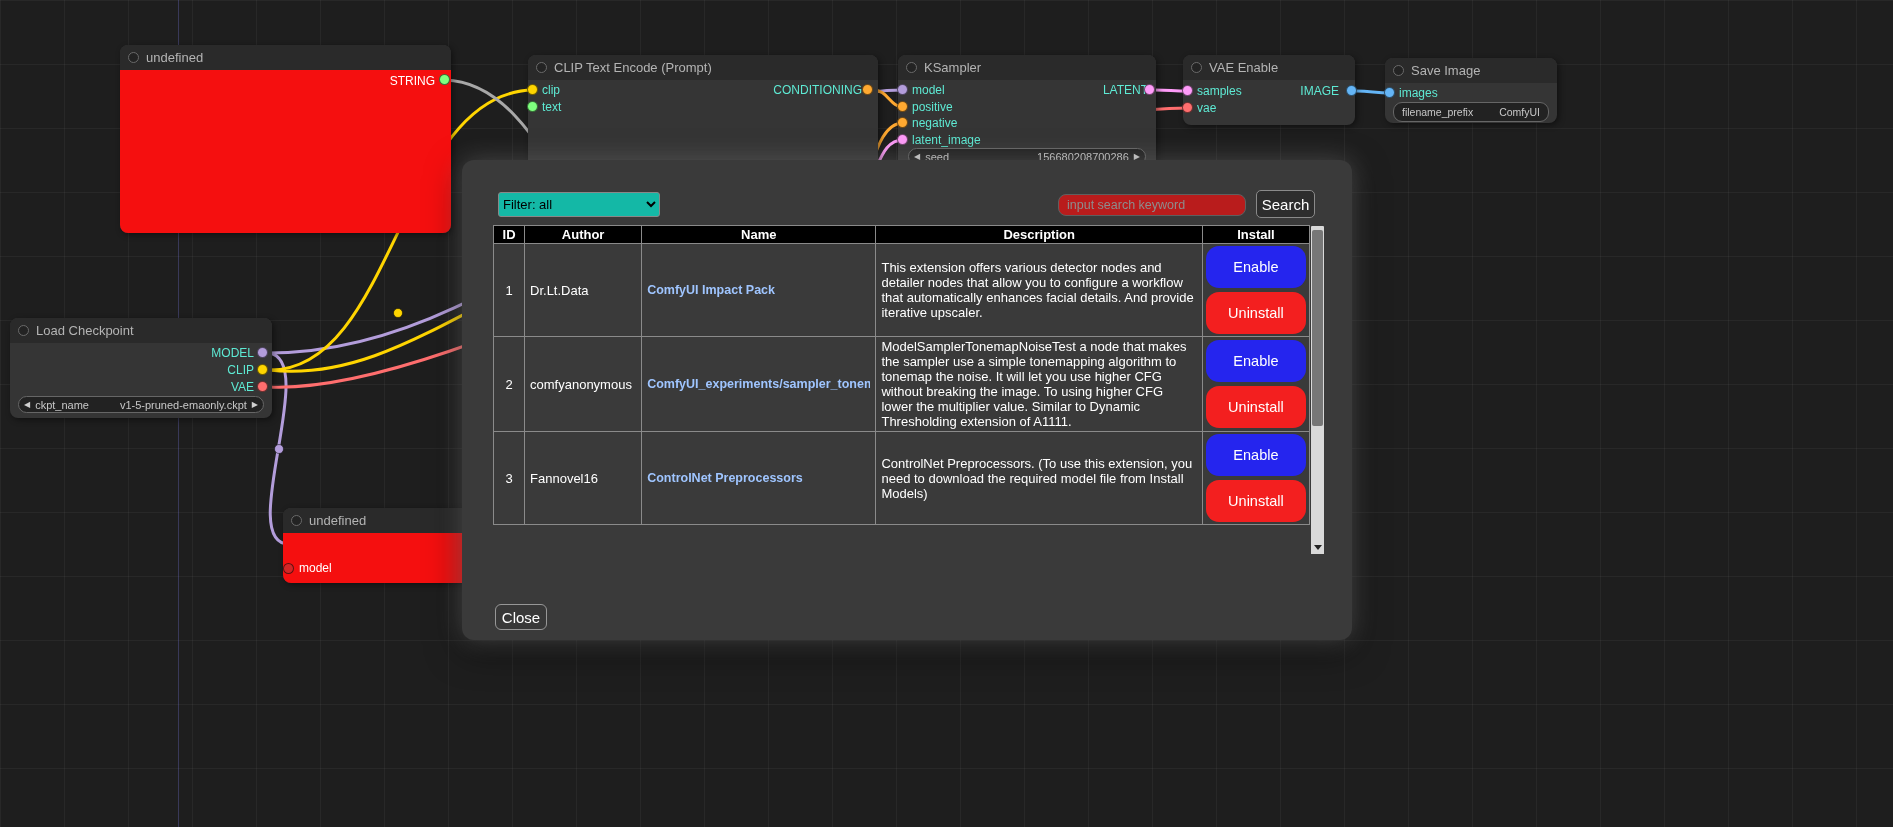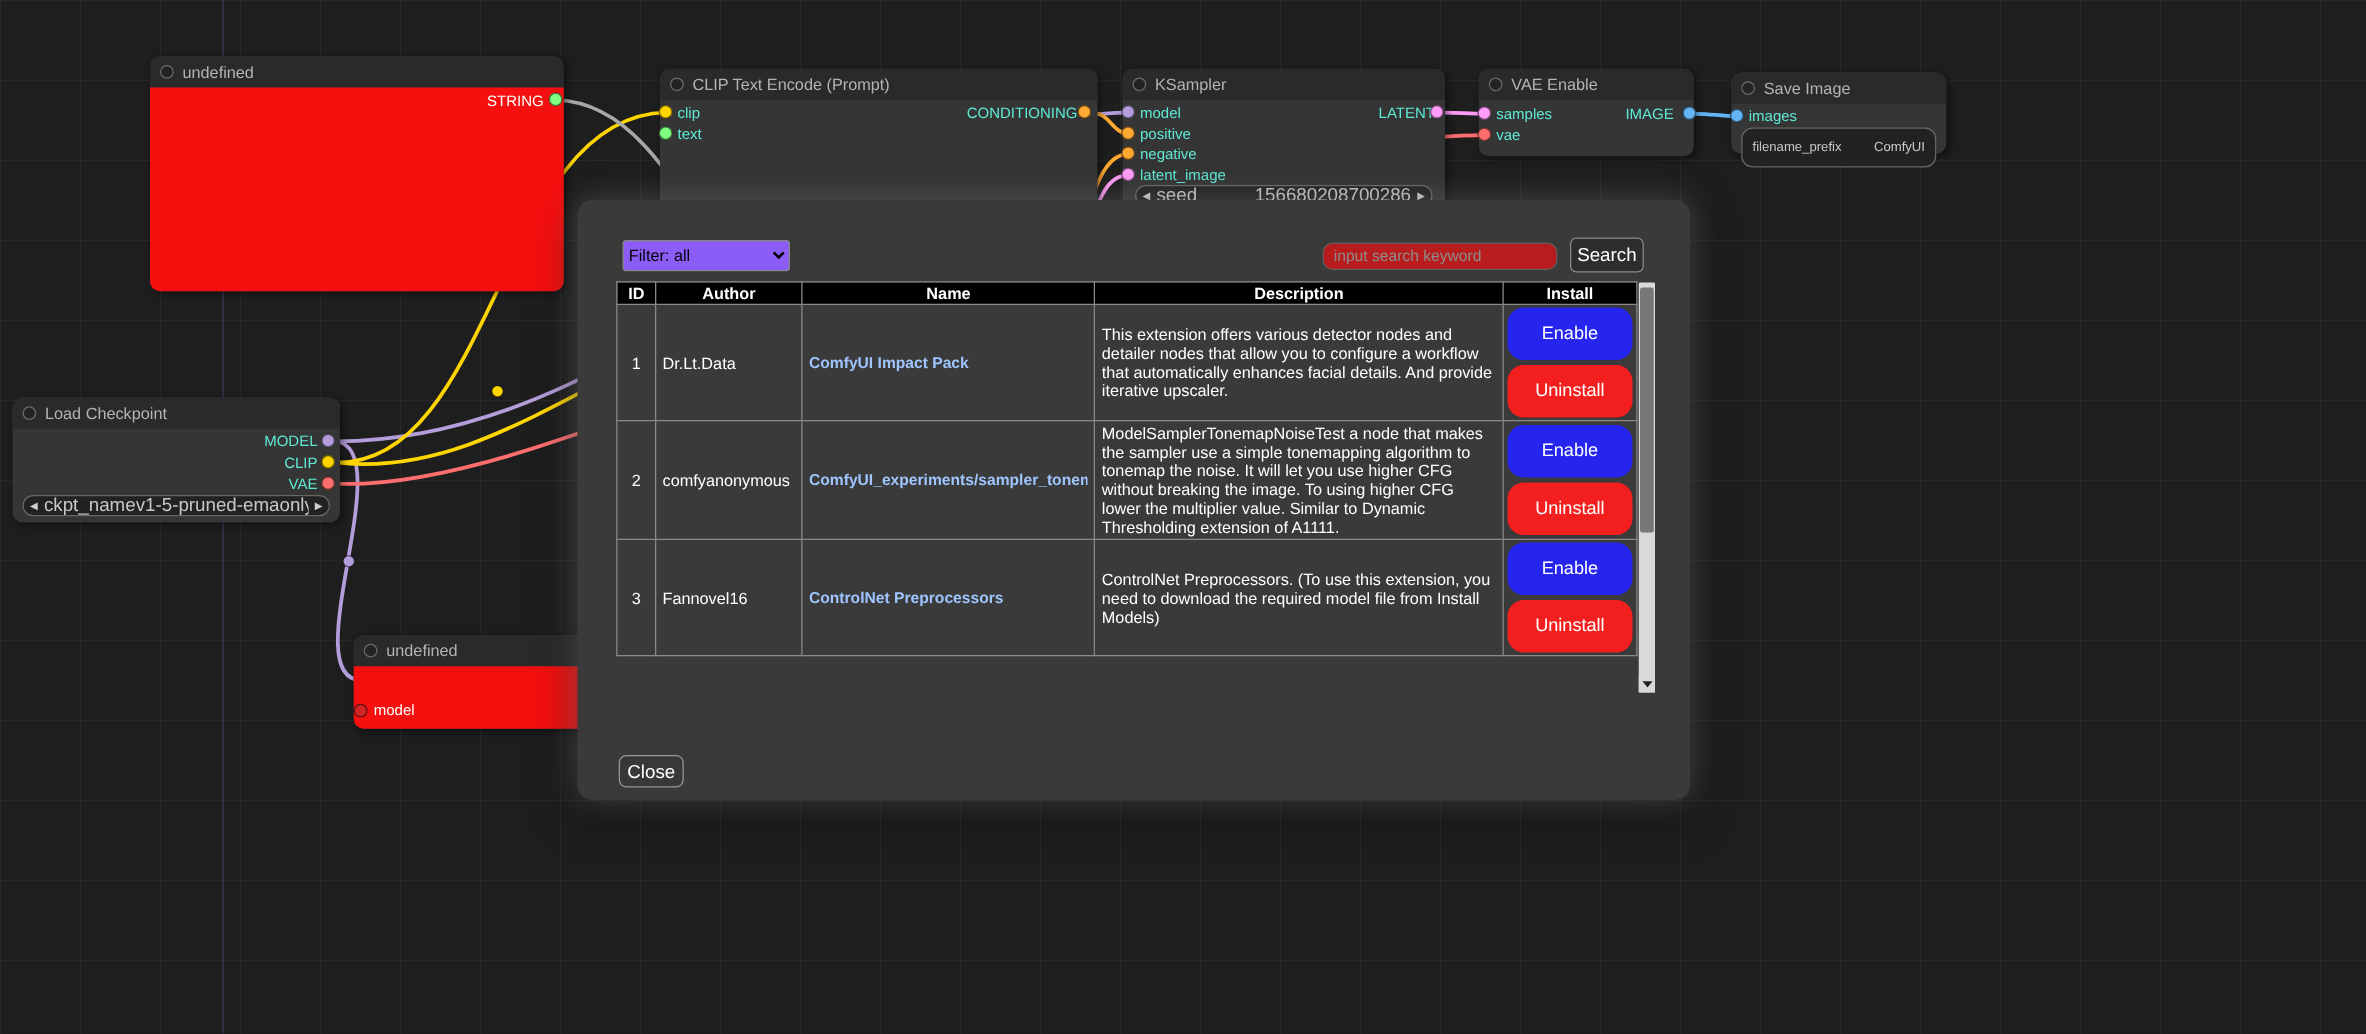--- a/index.html
+++ b/index.html
@@ -26,38 +26,38 @@
     border-radius:50%; background:#232323; border:1px solid #6a6a6a; }
   .node-body { position:relative; border-radius:0 0 8px 8px; }
   .node-body.error { background:var(--node-error,#f50f0f); }
   .slot-dot { position:absolute; width:11px; height:11px; border-radius:50%;
     border:1px solid rgba(0,0,0,0.55); z-index:3; }
   .slot-label { position:absolute; font-size:12px; color:#5eead4;
     white-space:nowrap; }
   .slot-label.out { text-align:right; }
   .slot-label.onred { color:#fff; }
   .widget { position:absolute; height:17px; background:#222;
-    border:1px solid #666; border-radius:9px; font-size:15px; color:#c8c8c8;
+    border:1px solid #666; border-radius:9px; font-size:11px; color:#c8c8c8;
     display:flex; align-items:center; }
   .widget .wlabel { flex:0 0 auto; }
   .widget .wvalue { flex:1 1 auto; text-align:right; white-space:nowrap;
     overflow:hidden; }
   .warrow { flex:0 0 auto; font-size:8px; color:#cfcfcf; padding:0 5px;
     cursor:pointer; }
   .warrow.left::before { content:"◀"; }
   .warrow.right::before { content:"▶"; }
   .widget .pad { padding:0 8px; }
 
   
   .modal { position:absolute; left:462px; top:160px; width:890px; height:480px;
     z-index:10; background:var(--modal-bg,#3a3a3a); border-radius:12px;
     box-shadow:0 0 26px rgba(255,255,255,0.22), 0 10px 35px rgba(0,0,0,0.55); }
-  .filter-select { position:absolute; left:36px; top:32px; width:134px;
+  .filter-select { position:absolute; left:36px; top:32px; width:162px;
     height:25px; font-size:13px; font-family:"Liberation Sans",sans-serif;
-    background:#8b5cf6; color:#000; border:1px solid #888; border-radius:3px; }
+    background:#14b8a6; color:#000; border:1px solid #888; border-radius:3px; }
   .search-input { position:absolute; left:596px; top:34px; width:188px;
     height:22px; background:#b91c1c; border:1px solid #5f5f5f; border-radius:8px;
     color:#ddd; font-size:12.5px; padding:0 8px;
     font-family:"Liberation Sans",sans-serif; }
   .search-input::placeholder { color:#8d8d8d; }
   .btn { font-family:"Liberation Sans",sans-serif; cursor:pointer; }
   .search-btn { position:absolute; left:794px; top:30px; width:59px; height:28px;
     background:#2d2d2d; color:#fff; border:1px solid #8a8a8a; border-radius:5px;
     font-size:15px; }
   .close-btn { position:absolute; left:33px; top:444px; width:52px; height:26px;
@@ -184,21 +184,21 @@
 </div>
 
 <div class="node" style="left:1385px;top:58px;width:172px;height:65px">
   <div class="node-header">
     <span class="collapse-dot"></span>
     <span class="node-title">Save Image</span>
   </div>
   <div class="node-body" style="height:40px">
     <span class="slot-dot" style="left:-1px;top:4px;background:var(--slot-image)"></span>
     <span class="slot-label" style="left:14px;top:3px">images</span>
-    <div class="widget" style="left:8px;top:19px;width:156px;height:32px;font-size:10.5px">
+    <div class="widget" style="left:8px;top:19px;width:156px;height:20px;font-size:10.5px">
       <span class="wlabel pad">filename_prefix</span>
       <span class="wvalue" style="padding-right:8px">ComfyUI</span>
     </div>
   </div>
 </div>
 
 <div class="node" style="left:10px;top:318px;width:262px;height:100px">
   <div class="node-header">
     <span class="collapse-dot"></span>
     <span class="node-title">Load Checkpoint</span>

